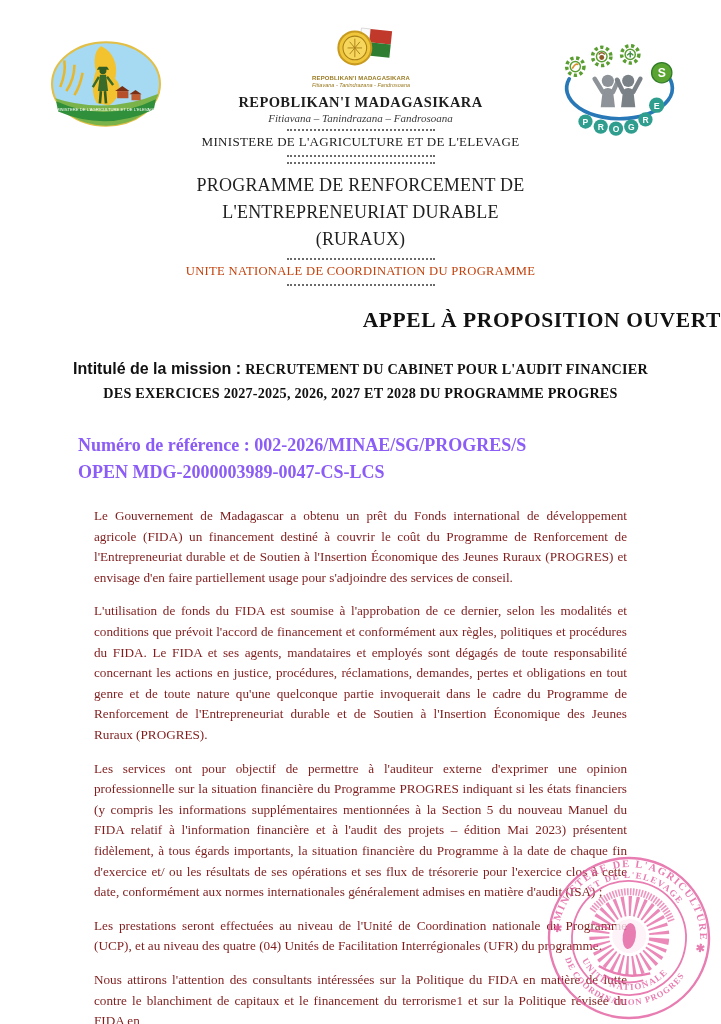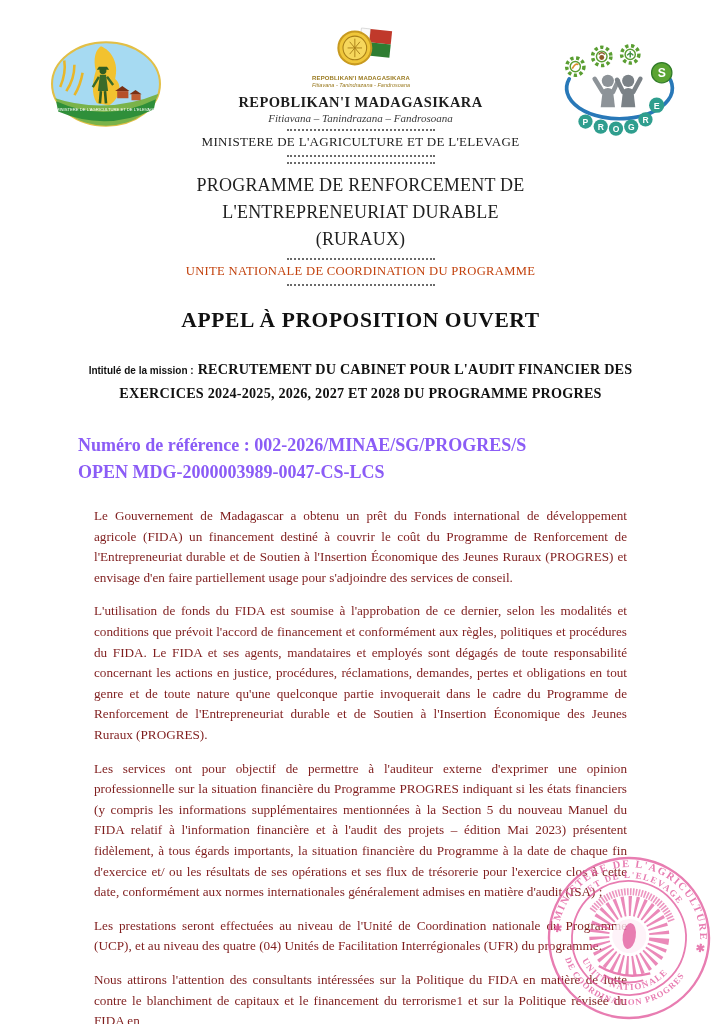--- a/index.html
+++ b/index.html
@@ -19,24 +19,24 @@
   .emblem-caption .c2{font-style:italic;font-size:6.5px;}
   .republic{font-size:14.5px;font-weight:bold;letter-spacing:.4px;margin-top:4px;color:#1e1e1e;}
   .motto{font-size:11px;font-style:italic;color:#3a3a3a;margin-top:1px;}
   .dotsep{width:148px;margin:3px auto 2px;border-bottom:2px dotted #6a6a6a;height:2px;}
   .ministry{font-size:13px;letter-spacing:.3px;margin-top:3px;color:#222;}
   .secretariat{font-size:12.5px;letter-spacing:.4px;margin-top:4px;color:#222;}
   .program{font-size:18px;line-height:1.5;margin-top:8px;color:#1f1f1f;letter-spacing:.2px;}
   .unit{font-size:12.6px;margin-top:4px;color:#c2410c;letter-spacing:.3px;}
 
   
-  .doc-title{font-size:21.5px;font-weight:bold;text-align:center;letter-spacing:.6px;
+  .doc-title{font-size:21.5px;font-weight:bold;text-align:right;letter-spacing:.6px;
              margin:22px 0 0;color:#111;}
   .mission{width:600px;margin:24px auto 0;text-align:center;font-weight:bold;line-height:1.55;}
-  .mission-prefix{font-family:"Liberation Sans",sans-serif;font-size:10px;color:#111;text-align:right;}
+  .mission-prefix{font-family:"Liberation Sans",sans-serif;font-size:16px;color:#111;text-align:right;}
   .mission-text{font-size:14.2px;color:#111;letter-spacing:.2px;}
   .reference{margin-top:26px;font-weight:bold;font-size:18px;line-height:1.5;color:#8b5cf6;}
 
   
   .body-text{margin-top:20px;}
   .body-text p{margin:0 16px 13px;font-size:13.2px;line-height:1.56;text-align:justify;color:#7f1d1d;}
 
   
   .stamp{position:absolute;right:6px;top:852px;opacity:.9;}
 </style>
@@ -145,21 +145,21 @@
       <div class="dotsep"></div>
       <div class="unit">UNITE NATIONALE DE COORDINATION DU PROGRAMME</div>
       <div class="dotsep"></div>
     </div>
   </div>
 
   <h1 class="doc-title">APPEL À PROPOSITION OUVERT</h1>
 
   <div class="mission">
     <span class="mission-prefix">Intitulé de la mission :</span>
-    <span class="mission-text">RECRUTEMENT DU CABINET POUR L'AUDIT FINANCIER DES EXERCICES 2024-2025, 2026, 2027 ET 2028 DU PROGRAMME PROGRES</span>
+    <span class="mission-text">RECRUTEMENT DU CABINET POUR L'AUDIT FINANCIER DES EXERCICES 2027-2025, 2026, 2027 ET 2028 DU PROGRAMME PROGRES</span>
   </div>
 
   <div class="content">
     <div class="reference">
       <div>Numéro de référence : 002-2026/MINAE/SG/PROGRES/S</div>
       <div>OPEN MDG-2000003989-0047-CS-LCS</div>
     </div>
 
     <div class="body-text">
       <p>Le Gouvernement de Madagascar a obtenu un prêt du Fonds international de développement agricole (FIDA) un financement destiné à couvrir le coût du Programme de Renforcement de l'Entrepreneuriat durable et de Soutien à l'Insertion Économique des Jeunes Ruraux (PROGRES) et envisage d'en faire partiellement usage pour s'adjoindre des services de conseil.</p>

